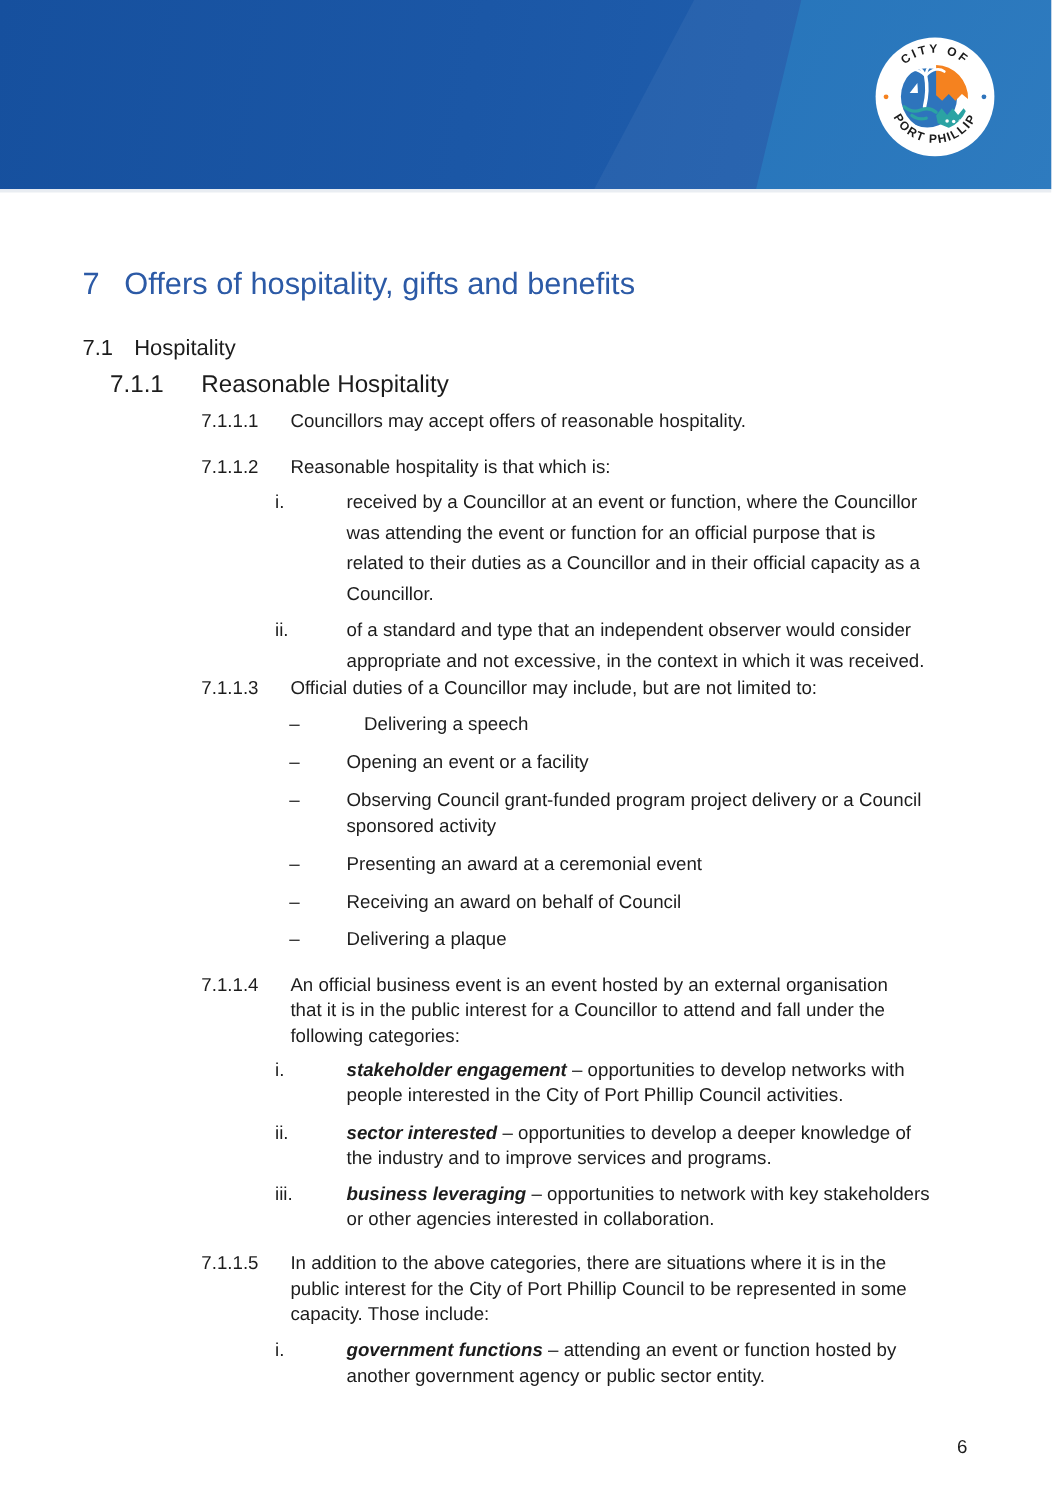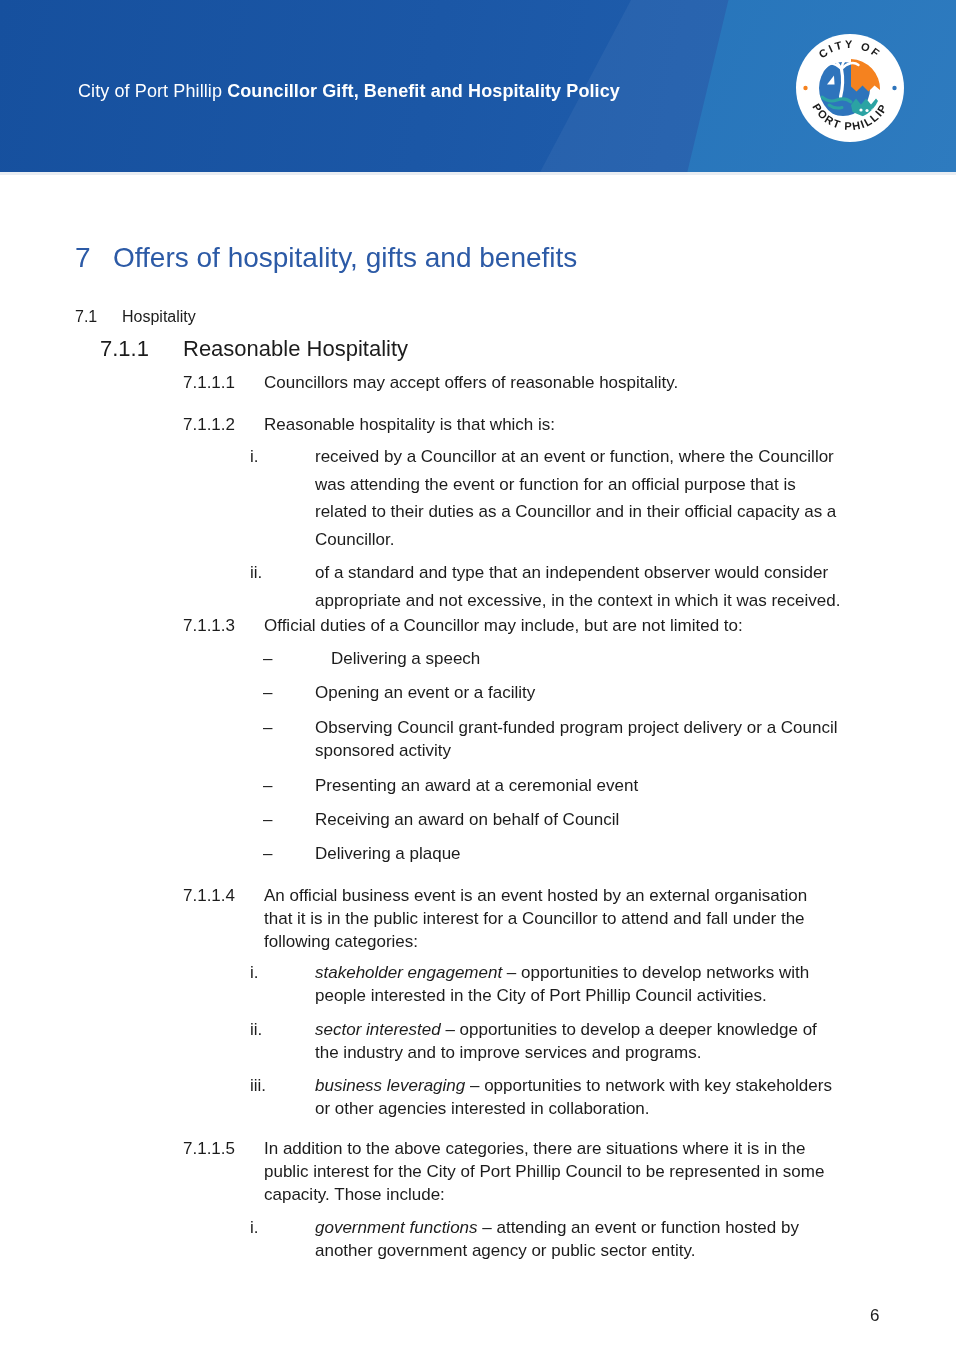--- a/index.html
+++ b/index.html
@@ -20,34 +20,33 @@
   .hdr-title { position:absolute; left:78px; top:81px; font-size:18px; color:#ffffff;
                white-space:nowrap; letter-spacing:.1px; }
   .hdr-title .reg { font-weight:400; }
   .hdr-title .bld { font-weight:700; }
   .logo { position:absolute; left:793px; top:31px; width:114px; height:114px; }
   
   .row { position:absolute; left:0; right:0; height:0; }
   .at  { position:absolute; white-space:pre-line; line-height:23px; font-size:17px; }
   .lhw { line-height:27.5px; }
   .h1t { font-size:28px; line-height:34px; color:#2c5aa6; font-weight:400; }
-  .s1  { font-size:16px; line-height:24px; }
+  .s1  { font-size:20px; line-height:24px; }
   .s2  { font-size:22px; line-height:23px; }
-  .ti  { font-weight:400; font-style:italic; }
+  .ti  { font-weight:700; font-style:italic; }
   .pgn { font-size:17px; }
 </style>
 </head>
 <body>
 
 <div class="page">
 
   <div class="hdr">
     <div class="hdr-streak"></div>
     <div class="hdr-light"></div>
-    <div class="hdr-title"><span class="reg">City of Port Phillip</span><span> </span><span class="bld">Councillor Gift, Benefit and Hospitality Policy</span></div>
 
     <svg class="logo" viewBox="0 0 114 114">
       <defs>
         <path id="arcTop" d="M 17,57 A 40,40 0 0 1 97,57" fill="none"></path>
         <path id="arcBot" d="M 15,57 A 42,42 0 0 0 99,57" fill="none"></path>
         <clipPath id="emClip">
             <circle cx="57" cy="57" r="31"></circle>
           </clipPath>
       </defs>
       <circle cx="57" cy="57" r="54" fill="#ffffff"></circle>

